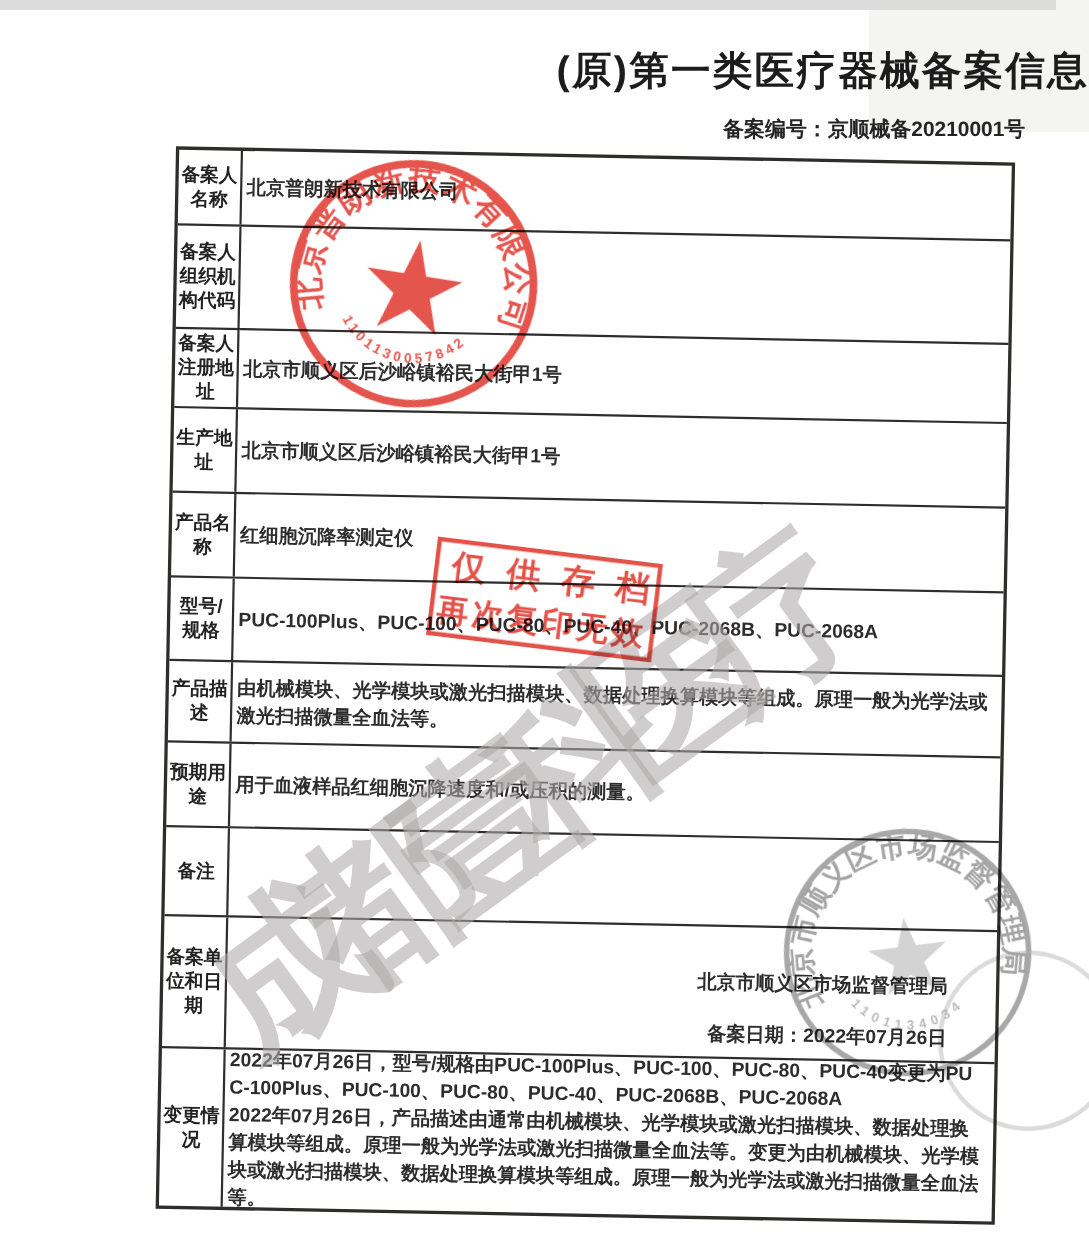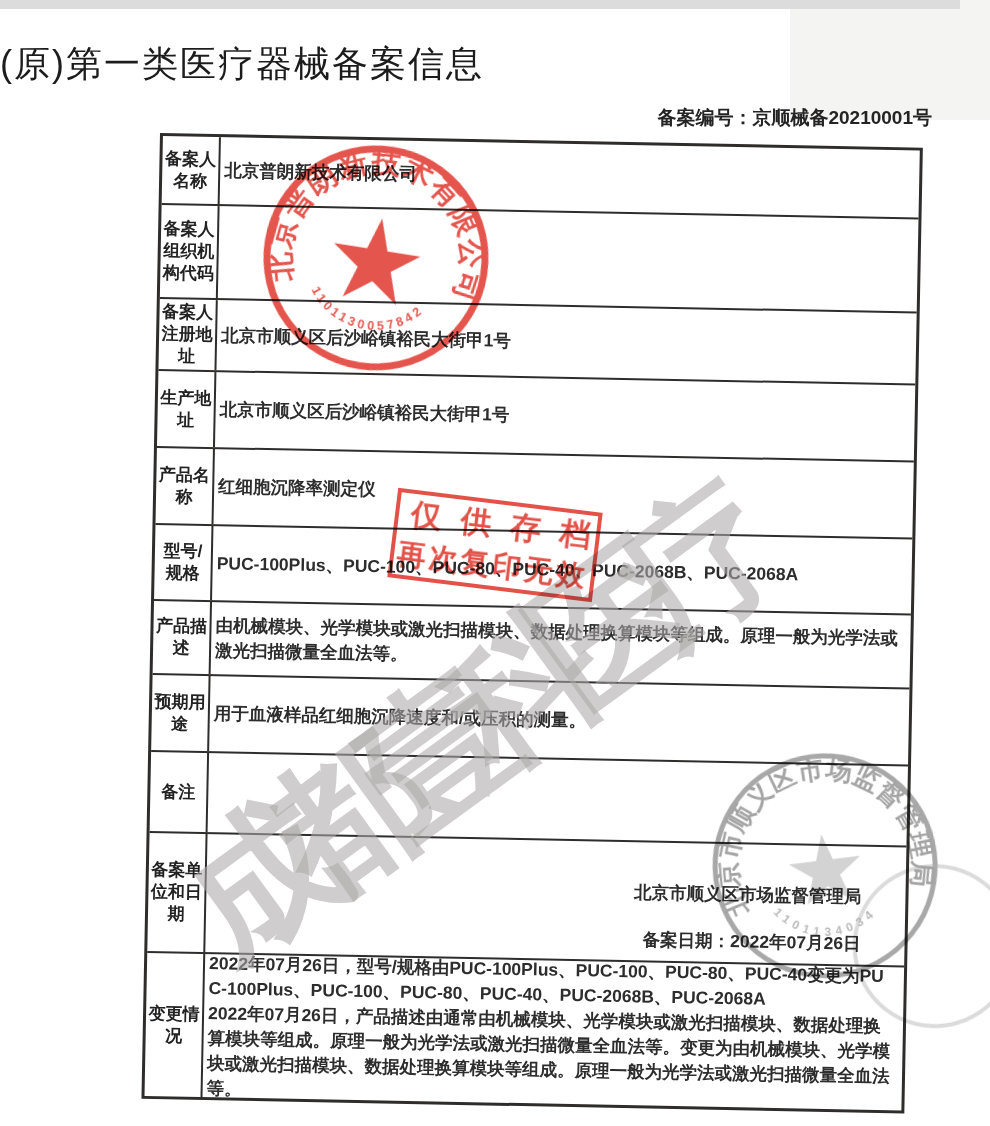--- a/index.html
+++ b/index.html
@@ -5,22 +5,22 @@
   html,body { margin:0; padding:0; }
   body {
     width:990px; height:1126px; position:relative; overflow:hidden;
     background:#ffffff; color:#2b2b2b;
     font-family:"Liberation Sans","DejaVu Sans",sans-serif;
   }
   .scan-strip-top { position:absolute; top:0; left:0; width:960px; height:9px; background:#dcdcdc; }
   .scan-shade-tr { position:absolute; top:0; left:790px; width:200px; height:120px; background:#f4f4f3; }
 
   .title {
-    position:absolute; top:40px; left:0; width:100%; text-align:left;
-    font-size:36px; font-weight:400; letter-spacing:2px; color:#1c1c1c; z-index:2;
+    position:absolute; top:40px; left:0; width:100%; text-align:right;
+    font-size:36px; font-weight:700; letter-spacing:2px; color:#1c1c1c; z-index:2;
   }
   .reg-no {
     position:absolute; top:105px; right:58px;
     font-size:19px; font-weight:700; color:#242424; z-index:2;margin-left:24px;
   }
 
   
   .doc-table {
     position:absolute; left:160px; top:133px; width:763px;
     border:3px solid #2e2d2c; box-sizing:border-box;

